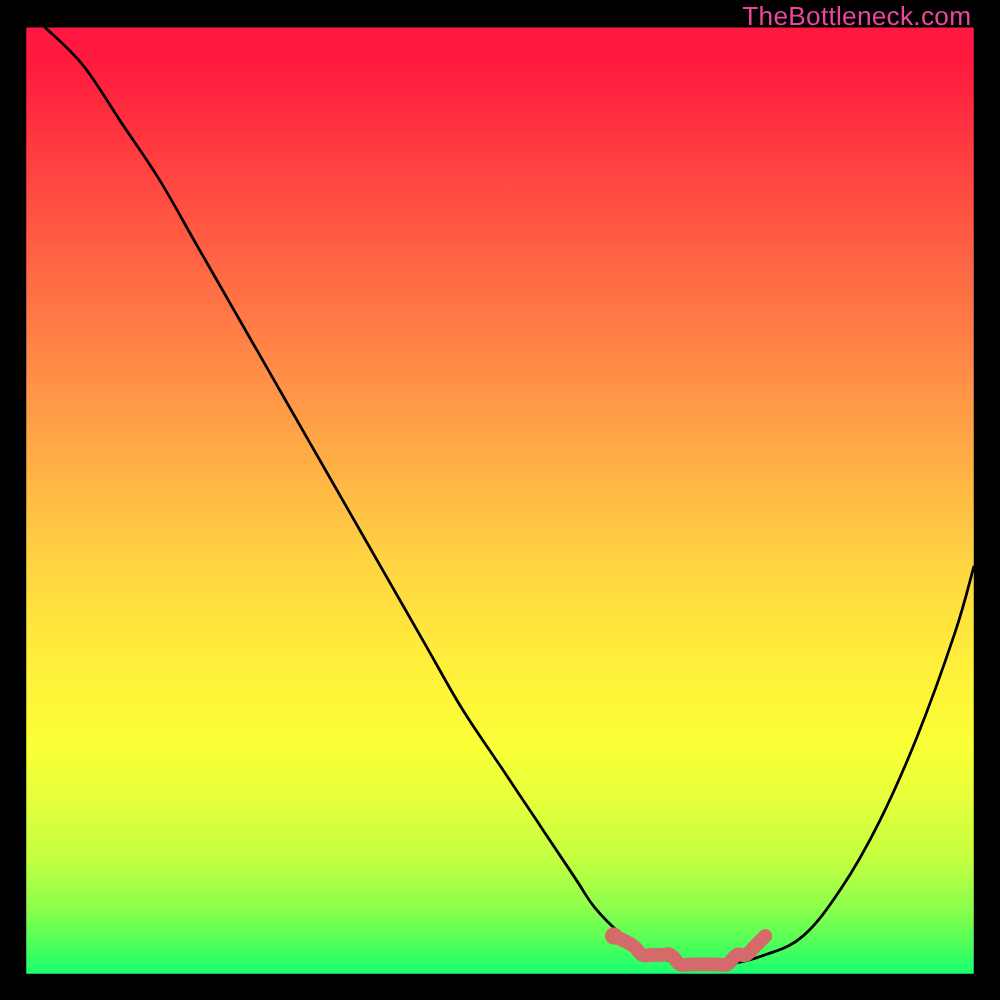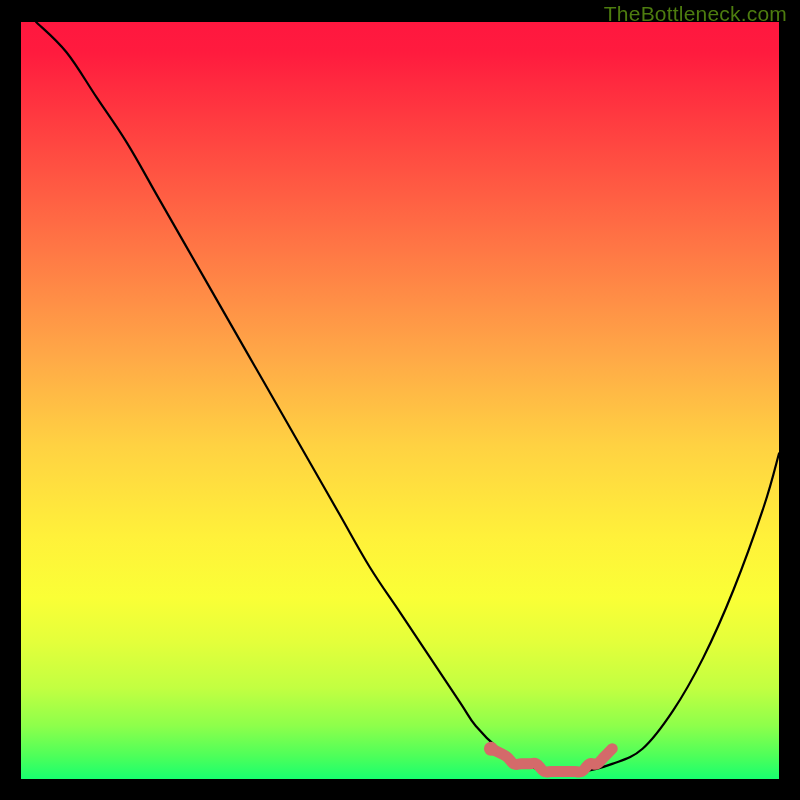--- a/index.html
+++ b/index.html
@@ -22,24 +22,24 @@
       #faff36 76%,
       #e3ff3b 82%,
       #c2ff41 88%,
       #8dff4b 93%,
       #4dff5a 97%,
       #18ff6f 100%);
   }
   .watermark {
     position: absolute;
     top: 2px;
-    right: 13px;
+    right: 23px;
     font-size: 21px;
     font-weight: 500;
-    color: #4d7c0f;
+    color: #ec4899;
     letter-spacing: 0.2px;
   }
   svg.curve {
     position: absolute;
     left: 21px;
     top: 22px;
     width: 758px;
     height: 757px;
     overflow: visible;
   }

